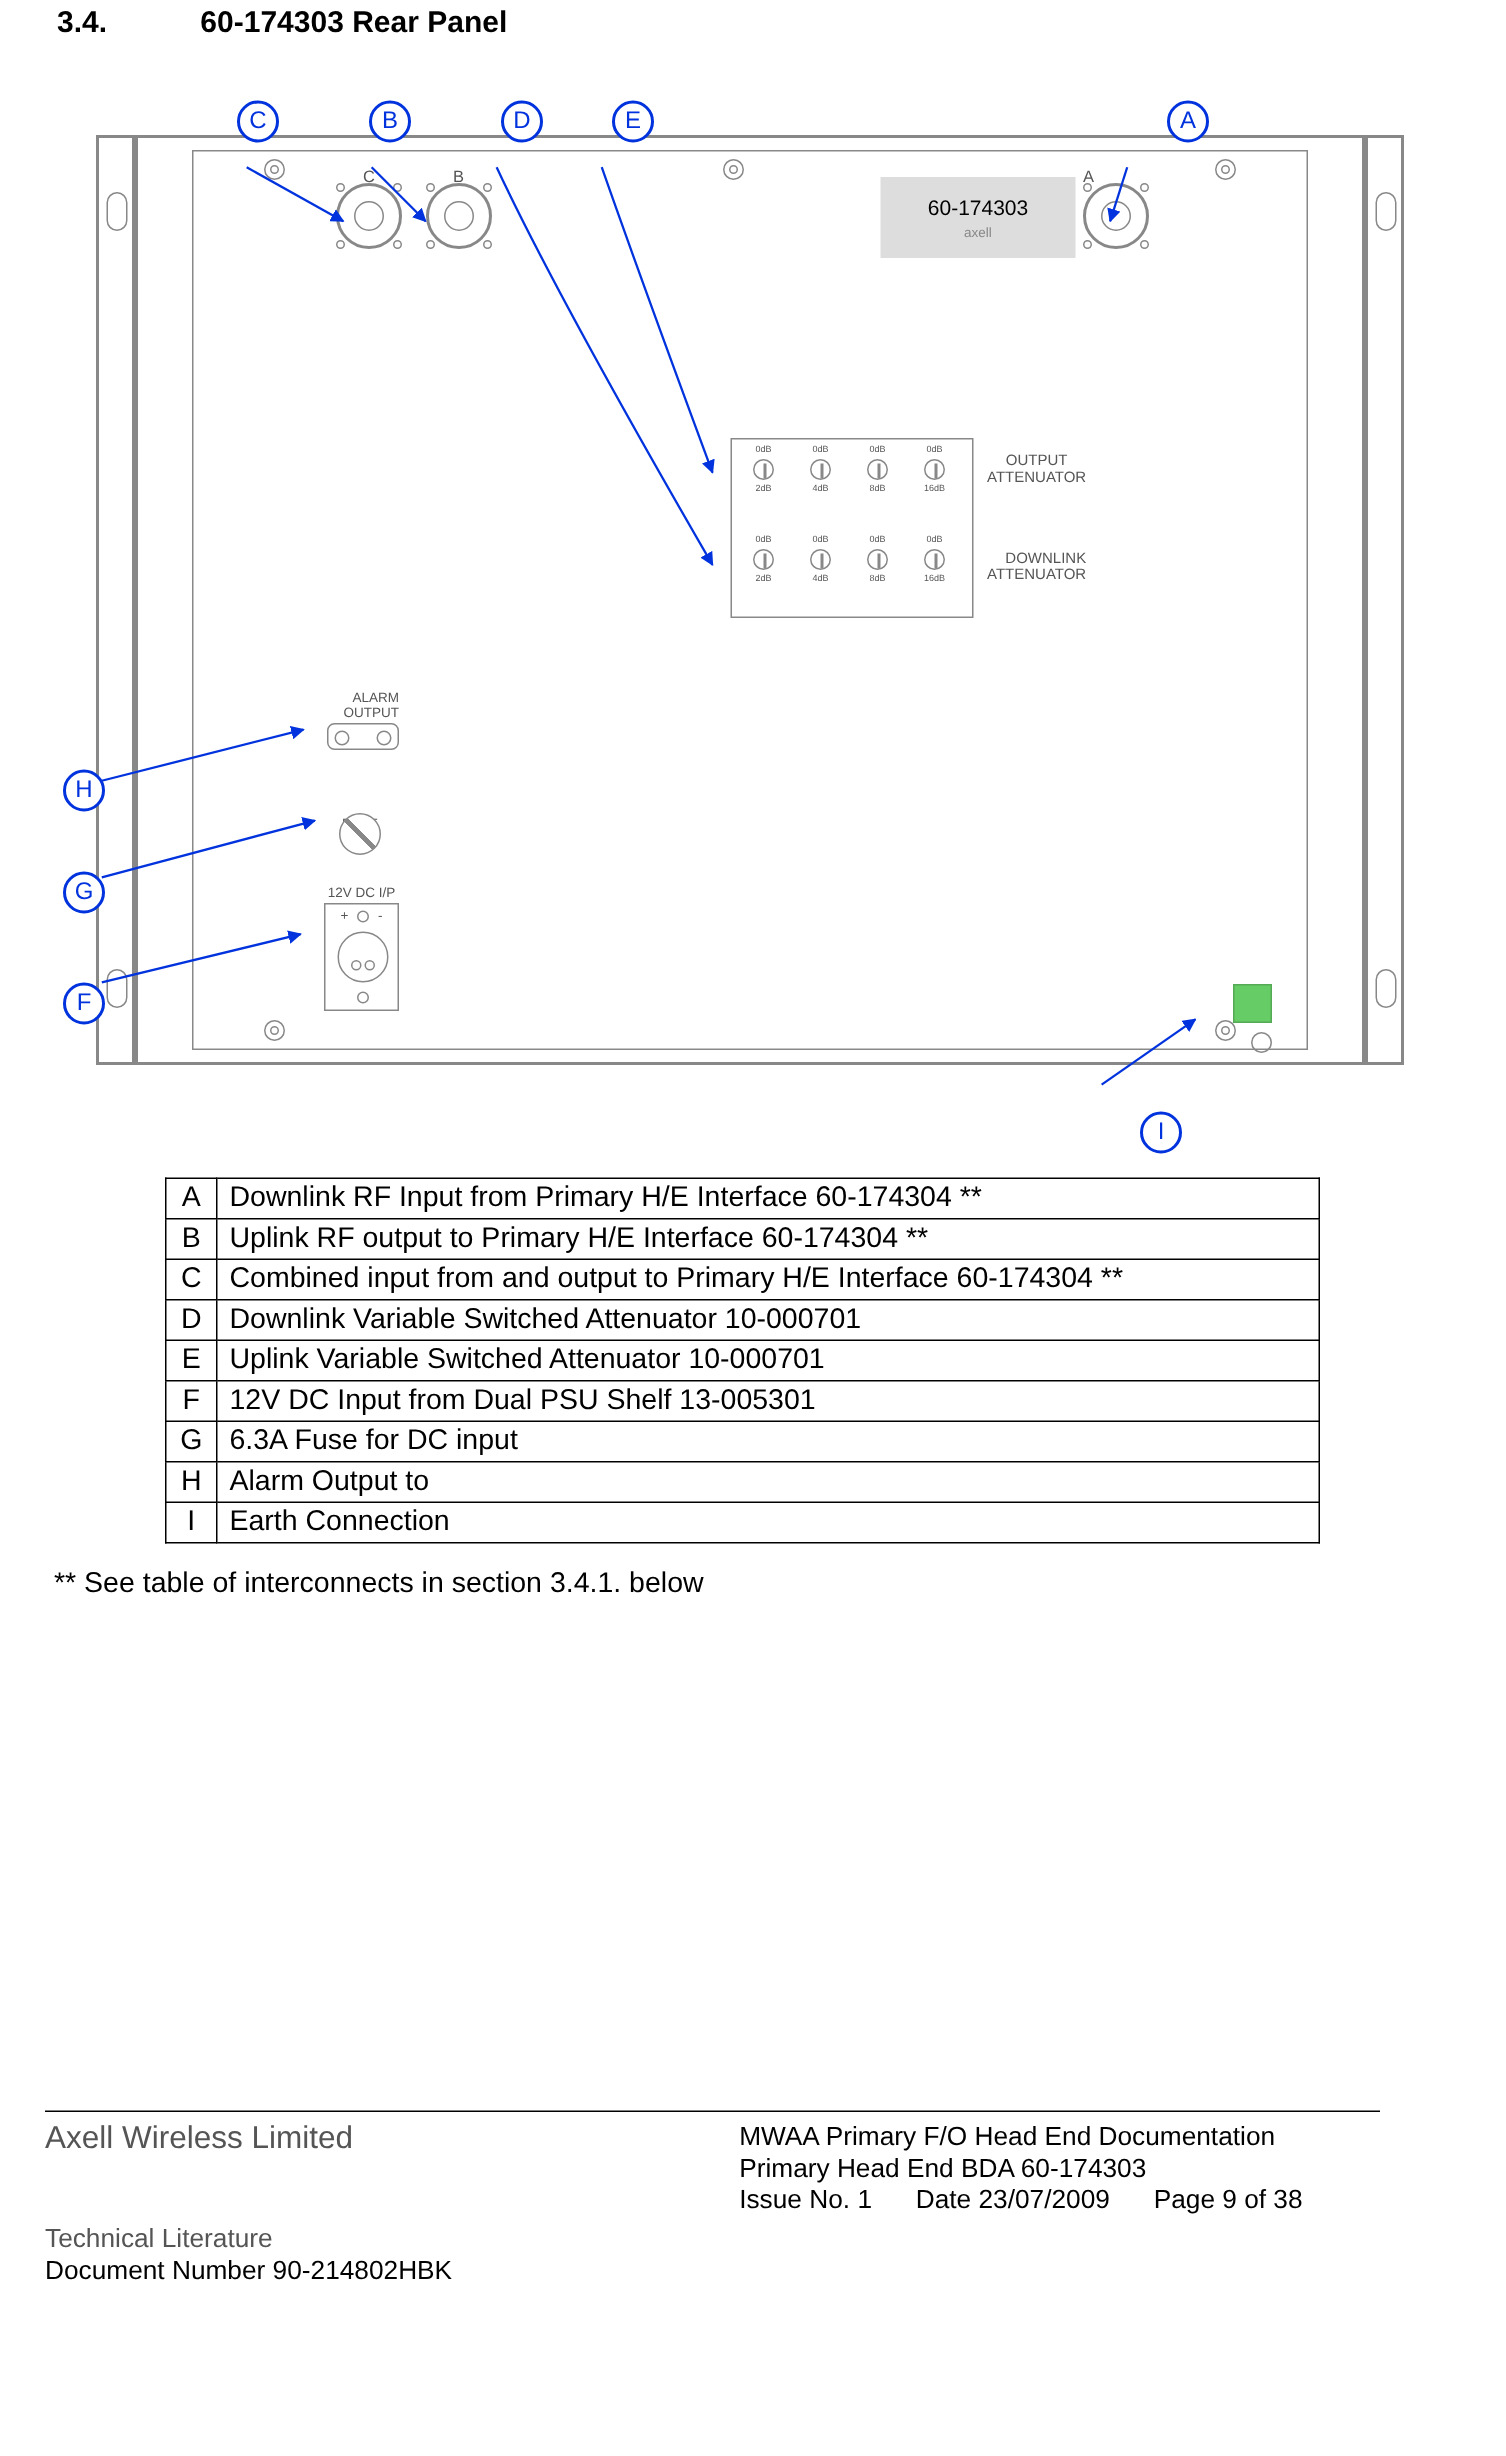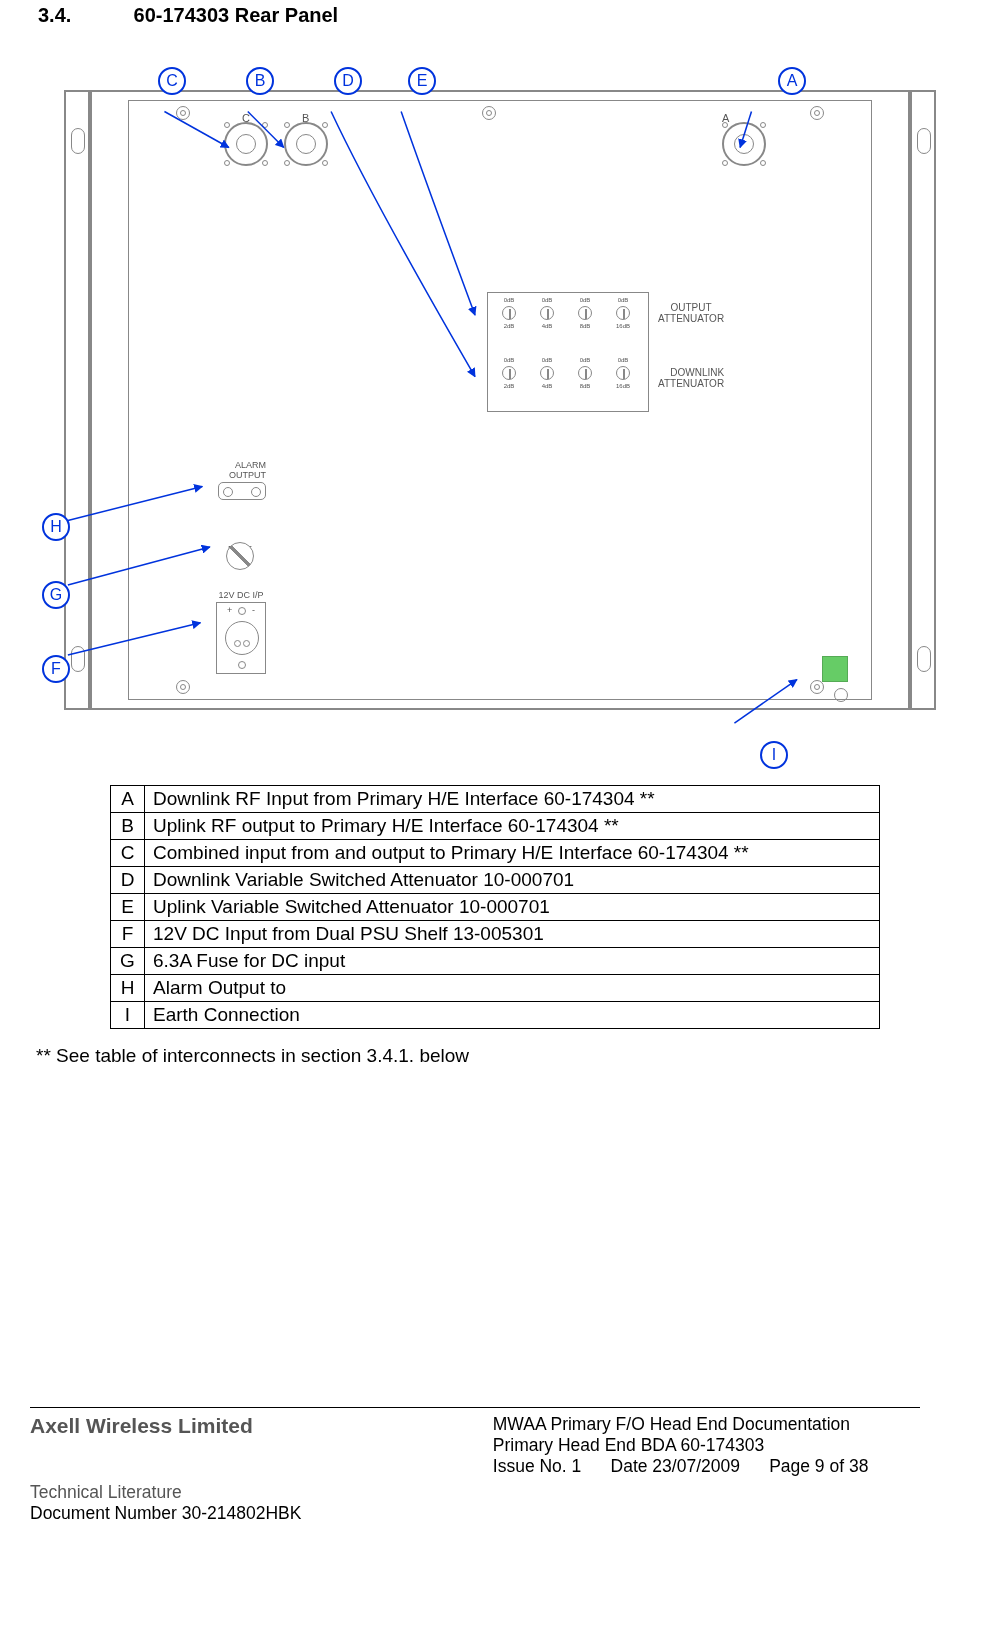--- a/index.html
+++ b/index.html
@@ -203,21 +203,21 @@
     margin: 8px 0 0 6px;
   }
   .footer-wrap { margin-top: 340px; }
   .footer-rule { border: none; border-top: 1.3px solid #000; margin: 0 0 6px 0; }
   .footer {
     display: flex;
     font-size: 17.5px;
   }
   .footer .left { width: 52%; }
   .footer .right { width: 48%; }
-  .footer .company { font-size: 21px; color: #555; font-weight: bold; }
+  .footer .company { font-size: 21px; color: #555; }
   .footer .tech { color: #555; margin-top: 44px; }
 </style>
 </head>
 <body>
 
 <div class="page">
 
   <div class="section-heading">
     <span class="num">3.4.</span>
     <span>60-174303 Rear Panel</span>
@@ -289,20 +289,24 @@
       <div class="conn-label" style="left:210px; top:20px;">B</div>
 
       <div class="connector" style="left:630px; top:30px;">
         <span class="mini nw"></span>
           <span class="mini ne"></span>
           <span class="mini sw"></span>
           <span class="mini se"></span>
       </div>
       <div class="conn-label" style="left:630px; top:20px;">A</div>
 
+      <div class="partlabel">
+        <span>60-174303</span>
+        <span class="brand">axell</span>
+      </div>
 
       <div class="attenuator-box">
         <div class="att-row top">
           <div class="sw sw1"><span>0dB</span><div class="circ"></div><span>2dB</span></div>
           <div class="sw sw2"><span>0dB</span><div class="circ"></div><span>4dB</span></div>
           <div class="sw sw3"><span>0dB</span><div class="circ"></div><span>8dB</span></div>
           <div class="sw sw4"><span>0dB</span><div class="circ"></div><span>16dB</span></div>
         </div>
         <div class="att-row bot">
           <div class="sw sw1"><span>0dB</span><div class="circ"></div><span>2dB</span></div>
@@ -382,21 +386,21 @@
 
   <div class="footnote">** See table of interconnects in section 3.4.1. below</div>
 
   <div class="footer-wrap">
     <hr class="footer-rule">
     <div class="footer">
       <div class="left">
         <div class="company">Axell Wireless Limited</div>
         <div class="tech">Technical Literature</div>
         <div>
-          <span>Document Number </span><span>30-214802HBK</span>
+          <span>Document Number </span><span>90-214802HBK</span>
         </div>
       </div>
       <div class="right">
         <div>MWAA Primary F/O Head End Documentation</div>
         <div>Primary Head End BDA 60-174303</div>
         <div>
           <span>Issue No. </span><span>1</span>
           &nbsp;&nbsp;&nbsp;&nbsp;
           <span>Date </span><span>23/07/2009</span>
           &nbsp;&nbsp;&nbsp;&nbsp;

